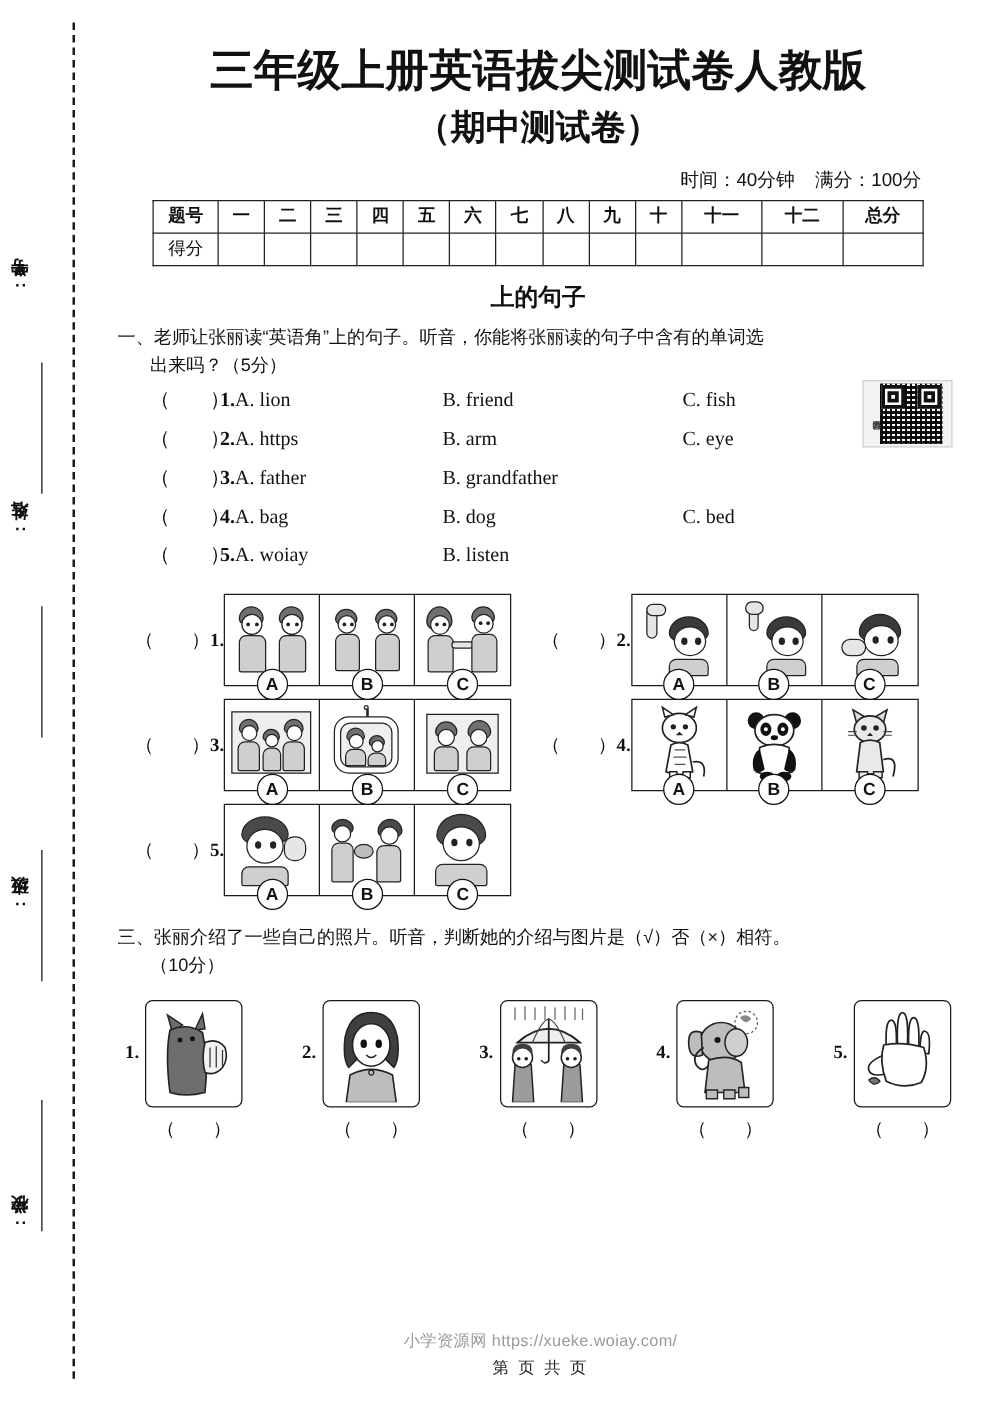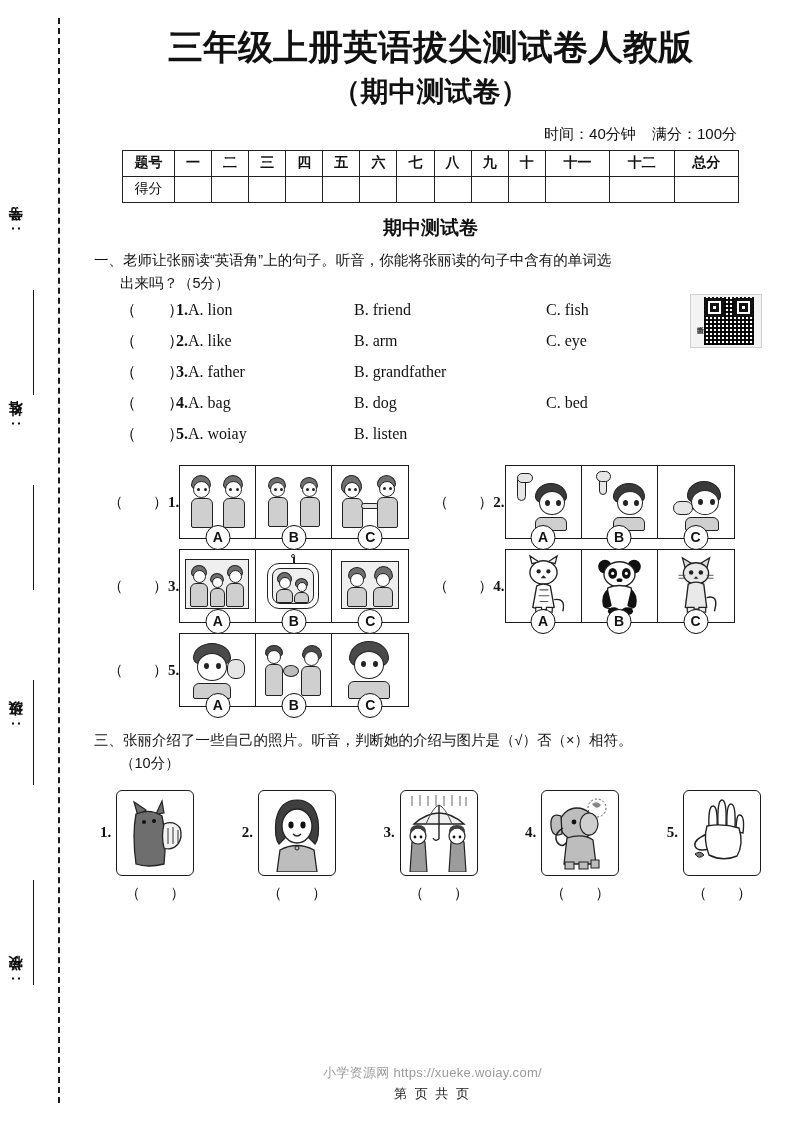--- a/index.html
+++ b/index.html
@@ -45,21 +45,21 @@
     left: 33px;
     width: 0;
     border-left: 1.5px solid #111;
   }
 
   
   #page {
     position: absolute;
     left: 72px; top: 0;
     width: 721px; height: 1121px;
-    padding: 1px 26px 0 22px;
+    padding: 11px 26px 0 22px;
   }
 
   
   .title-main {
     text-align: center;
     font-family: "Liberation Sans", "DejaVu Sans", sans-serif;
     font-weight: bold;
     font-size: 35px;
     line-height: 1.15;
     margin-top: 26px;
@@ -362,42 +362,42 @@
         <td></td>
         <td></td>
         <td></td>
         <td></td>
         <td></td>
       </tr>
     </tbody>
       </table>
   </div>
 
-  <div class="section-title">期中测试卷</div>
+  <div class="section-title">上的句子</div>
 
   <div class="q-stem">
     <span>一、</span><span>老师让张丽读“英语角”上的句子。听音，你能将张丽读的句子中含有的单词选</span>
     <span class="cont">出来吗？（5分）</span>
   </div>
 
   <div class="choices">
     <div class="qr-box">
       <div class="qr-label">听力音频</div>
       <div class="qr-img"></div>
     </div>
 
     <div class="choice-row">
       <span class="brk">（　　）</span>
       <span class="opt opt-a"><span class="num">1.</span><span>A. lion</span></span>
       <span class="opt opt-b">B. friend</span>
       <span class="opt opt-c">C. fish</span>
     </div>
     <div class="choice-row">
       <span class="brk">（　　）</span>
-      <span class="opt opt-a"><span class="num">2.</span><span>A. like</span></span>
+      <span class="opt opt-a"><span class="num">2.</span><span>A. https</span></span>
       <span class="opt opt-b">B. arm</span>
       <span class="opt opt-c">C. eye</span>
     </div>
     <div class="choice-row">
       <span class="brk">（　　）</span>
       <span class="opt opt-a"><span class="num">3.</span><span>A. father</span></span>
       <span class="opt opt-b">B. grandfather</span>
     </div>
     <div class="choice-row">
       <span class="brk">（　　）</span>

